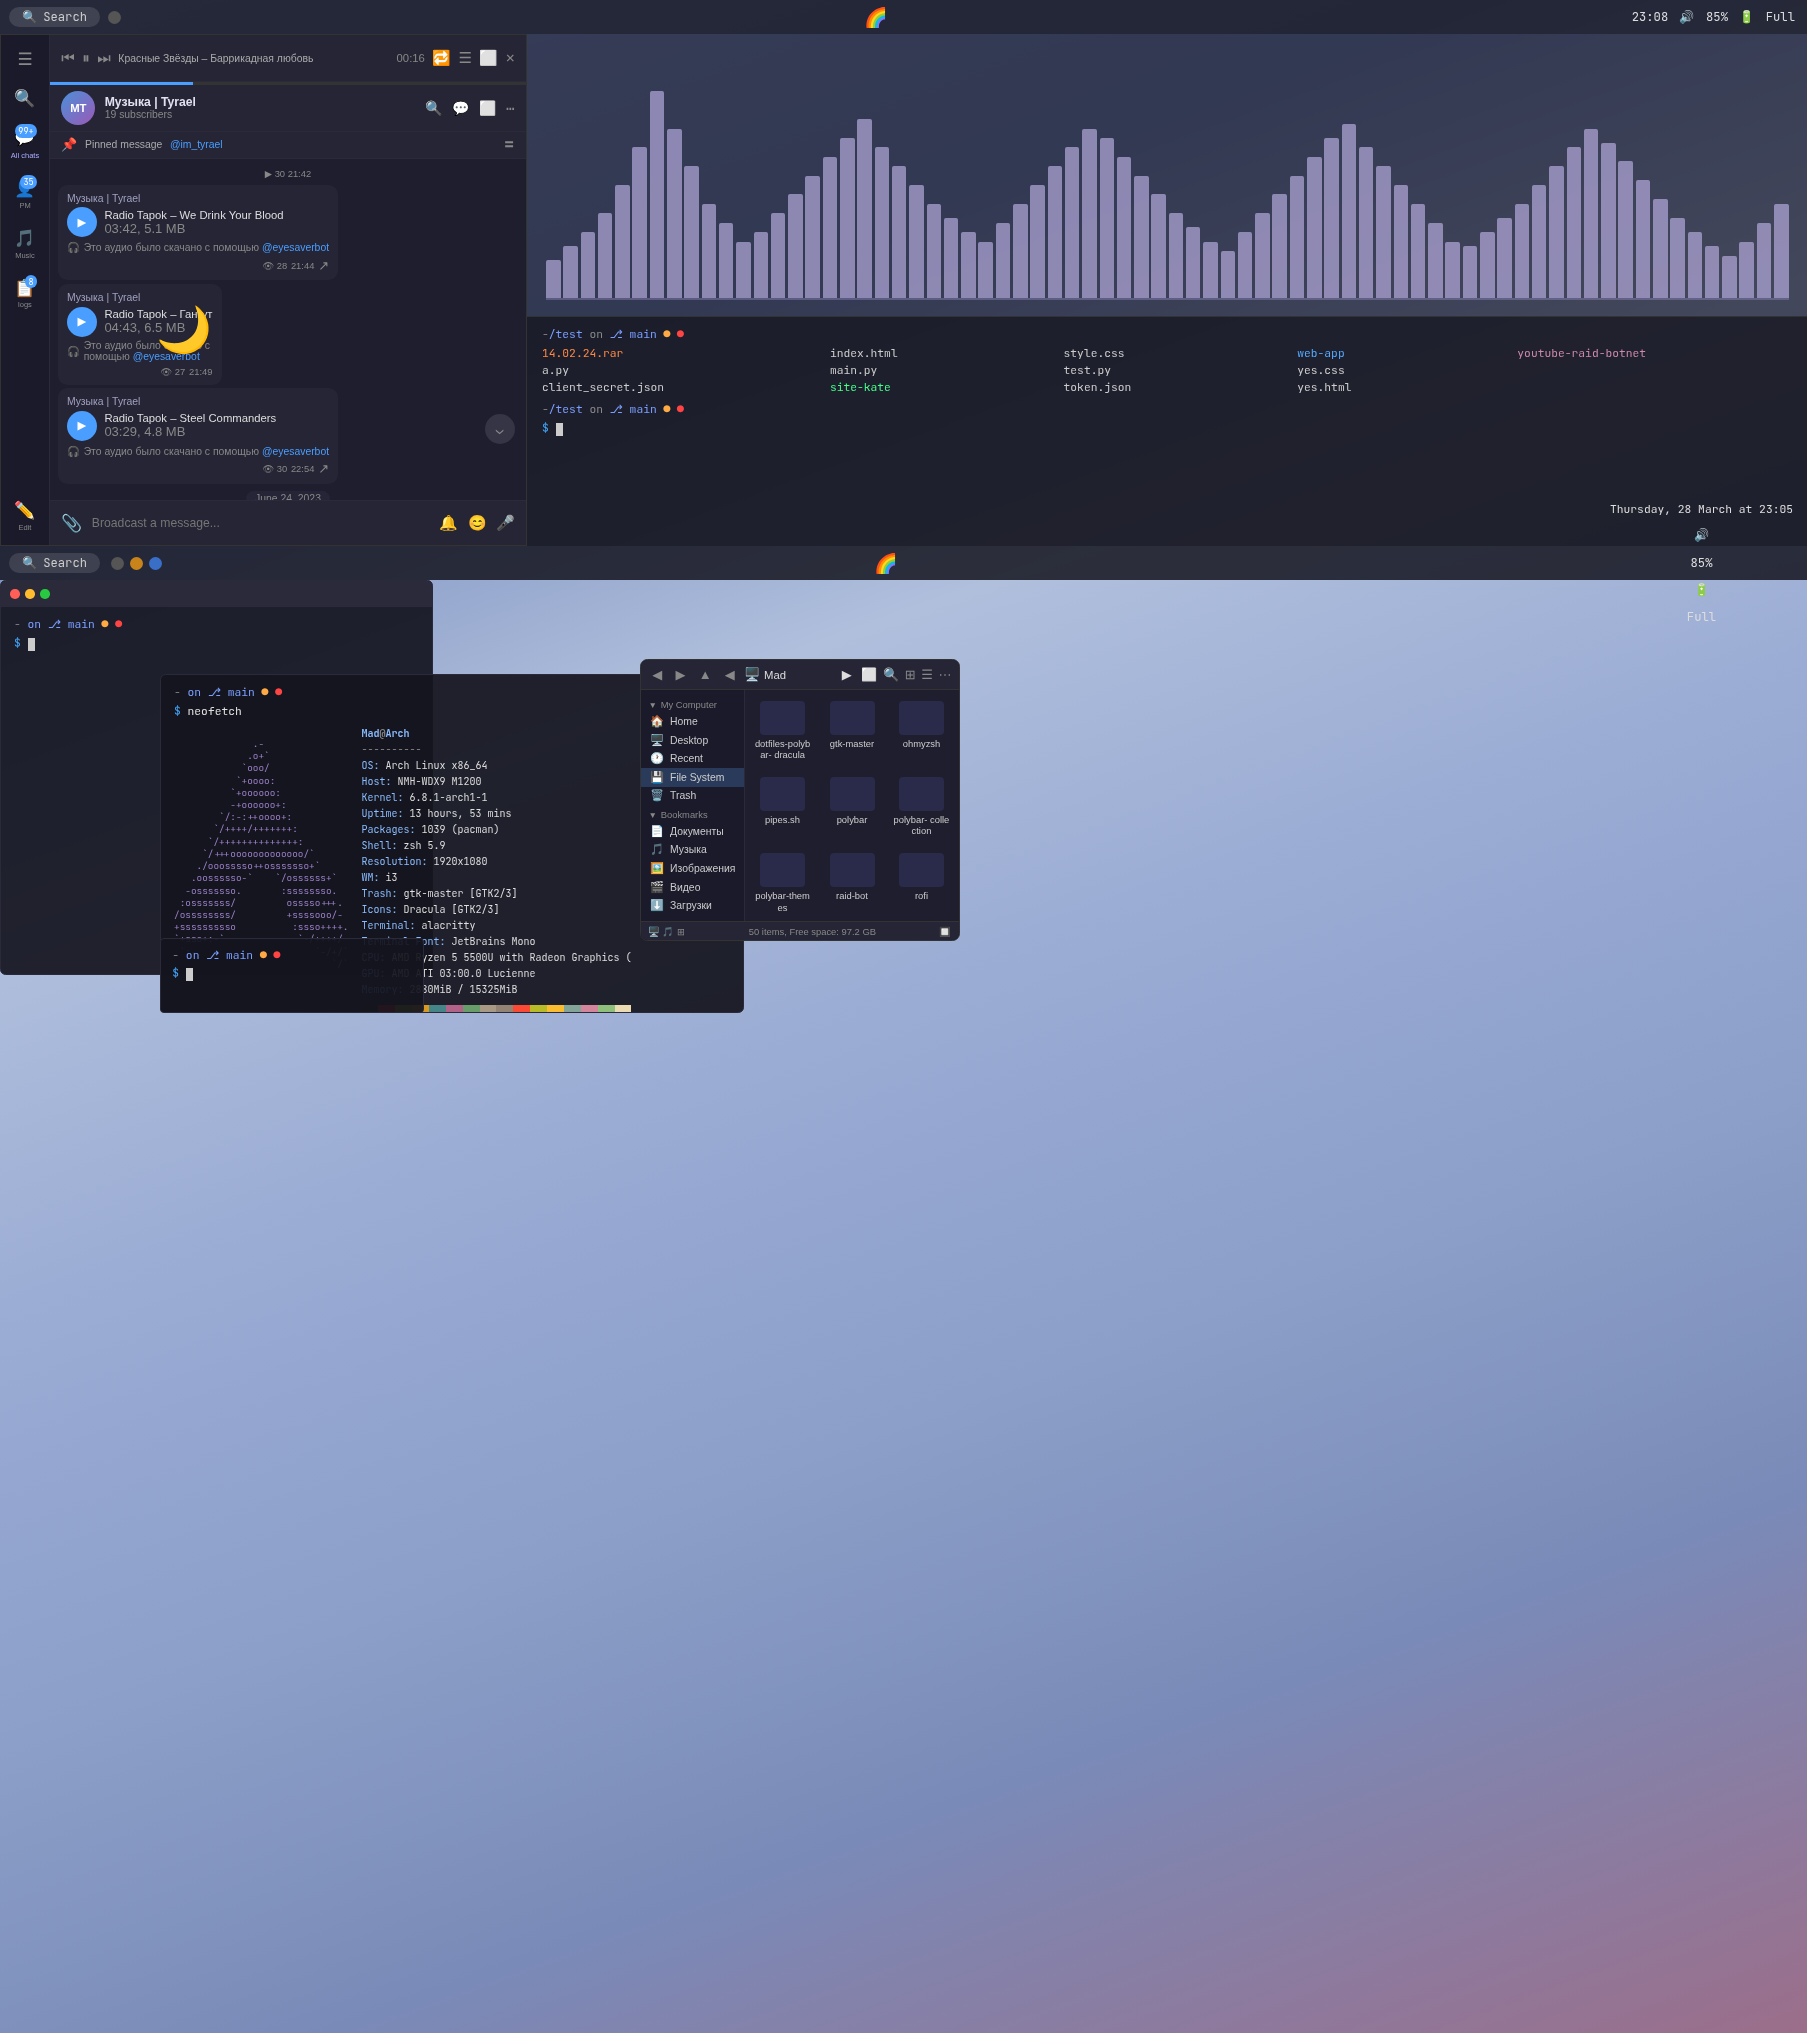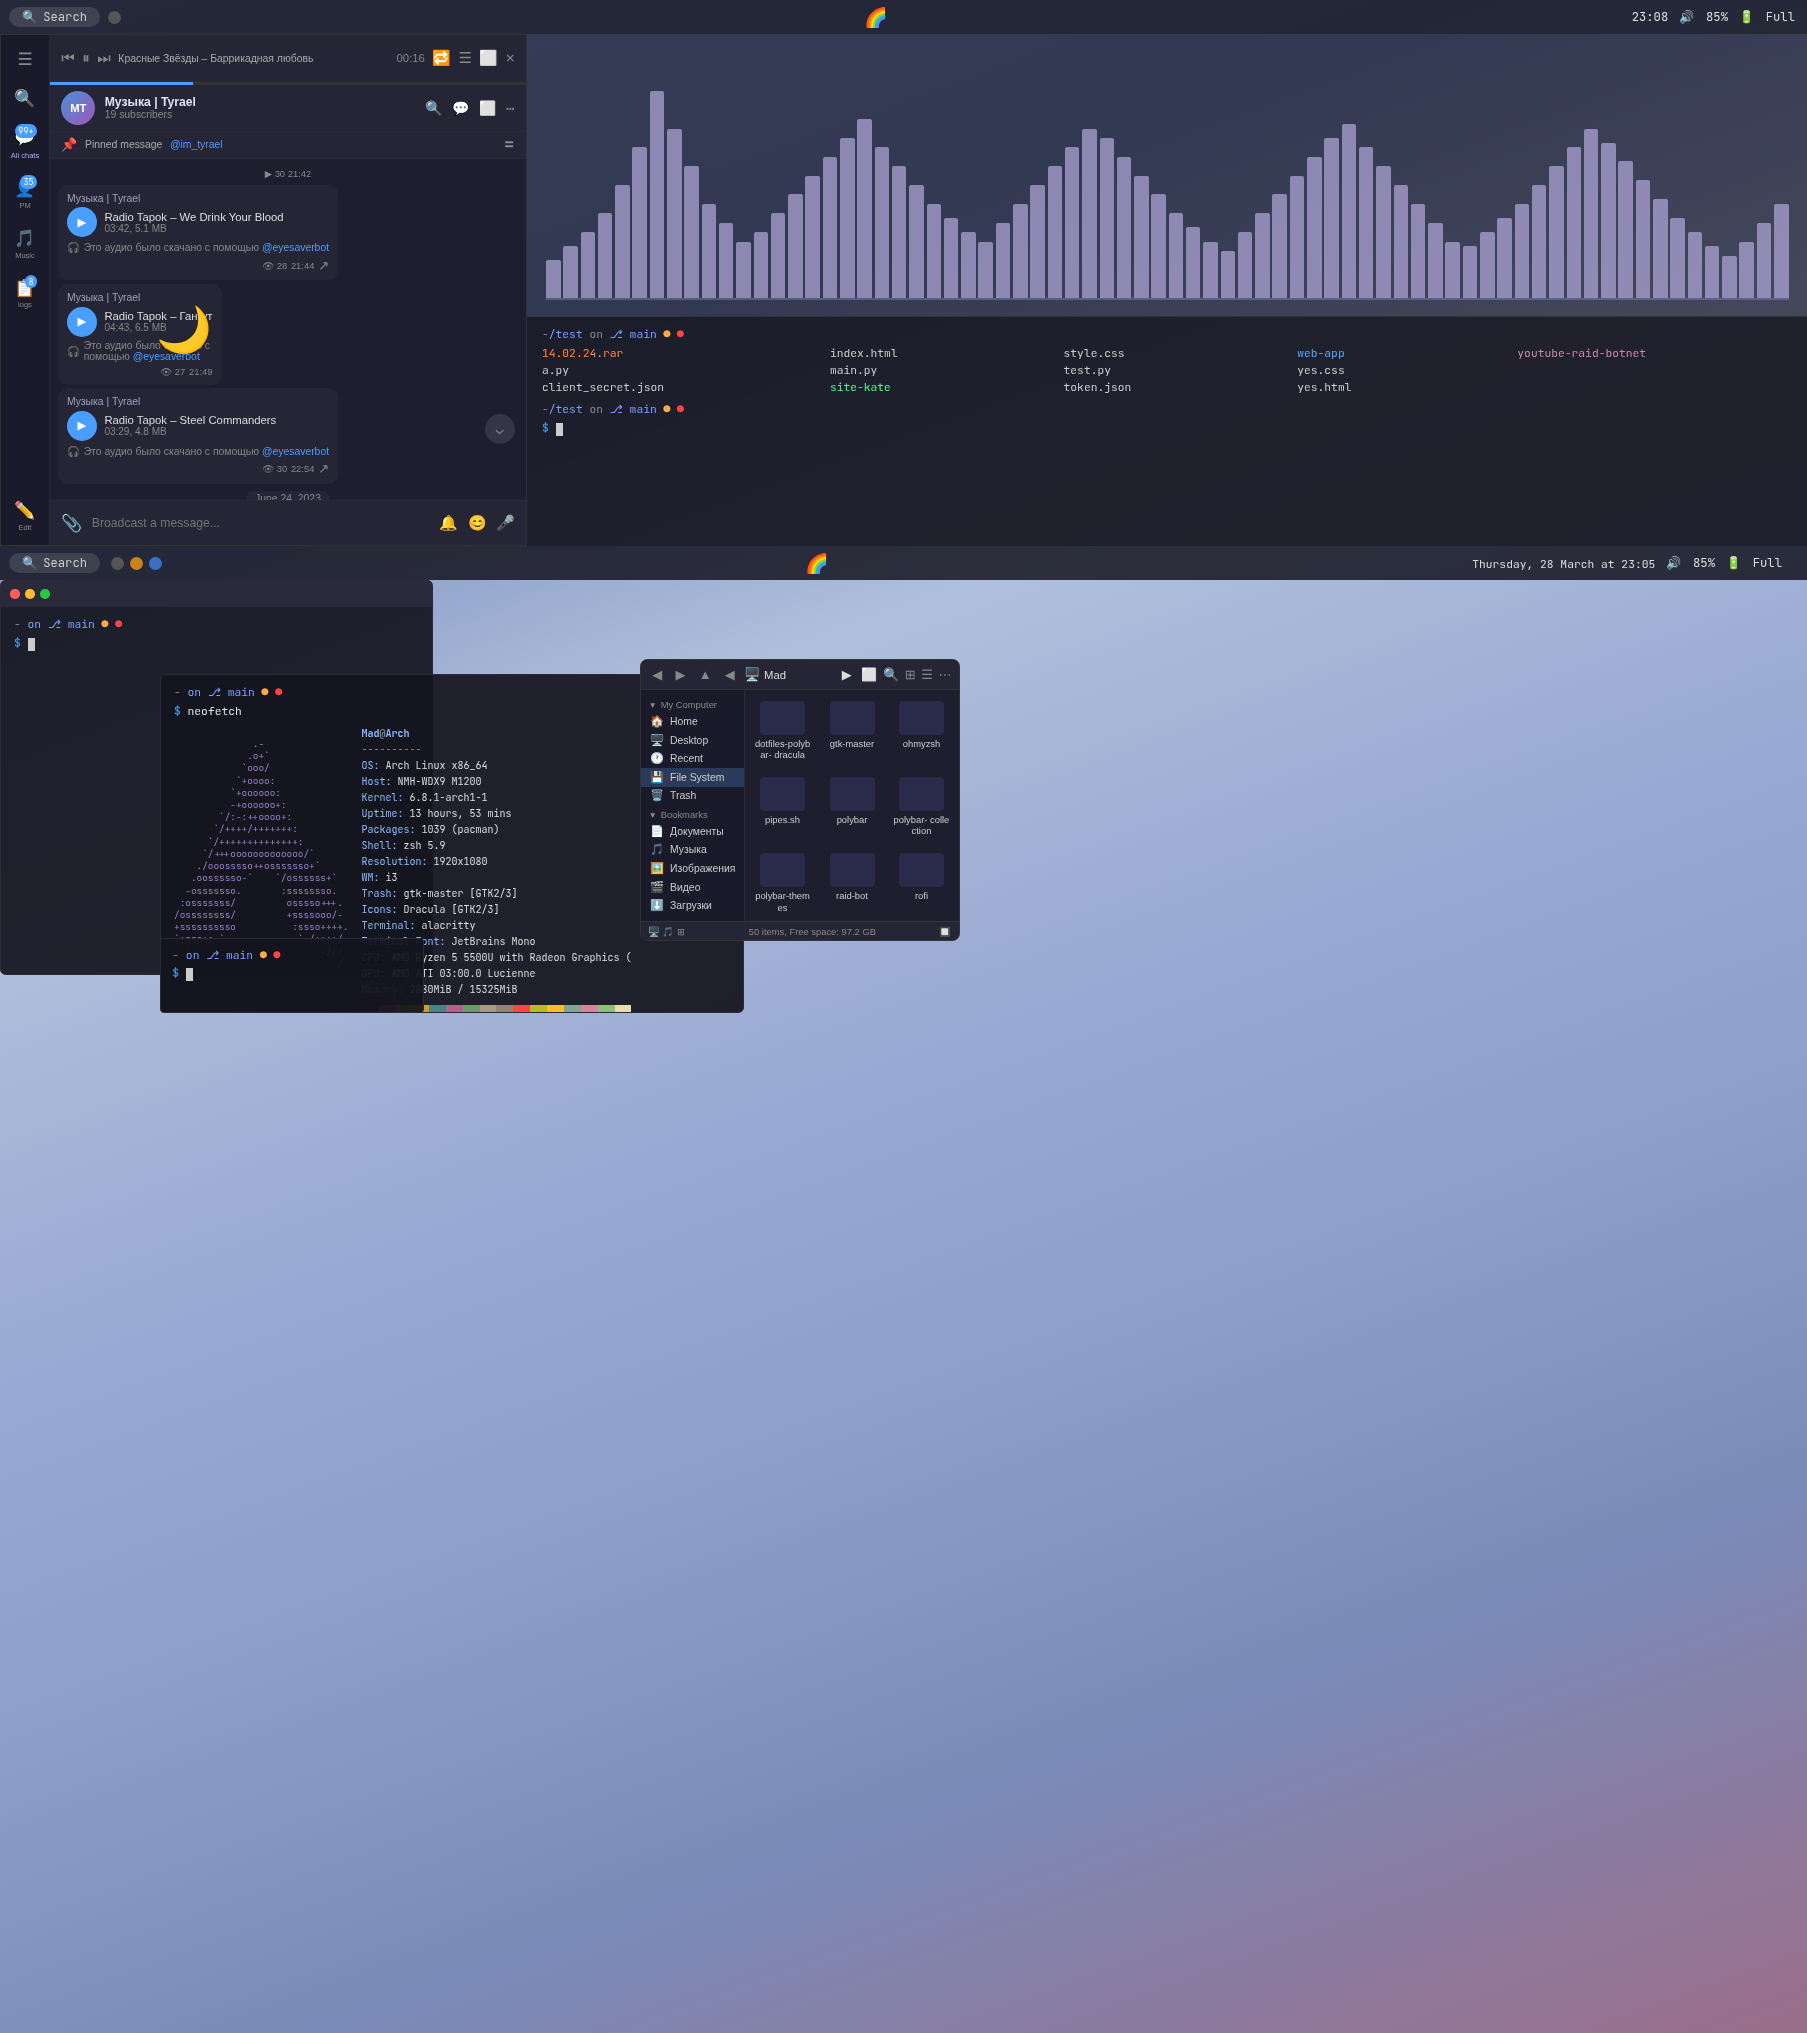--- a/index.html
+++ b/index.html
@@ -245,21 +245,21 @@
       border-radius: 50%;
       background: #4a9eff;
       display: flex;
       align-items: center;
       justify-content: center;
       color: white;
       font-size: 11.3px;
       cursor: pointer;
     }
     .tg-audio-info { color: #ddd; font-size: 11.3px; }
-    .tg-audio-meta { color: #888; font-size: 10px; }
+    .tg-audio-meta { color: #888; font-size: 13px; }
     .tg-msg-note {
       display: flex;
       align-items: center;
       gap: 3.8px;
       color: #888;
       font-size: 10.4px;
     }
     .tg-msg-footer {
       display: flex;
       justify-content: flex-end;
@@ -426,23 +426,24 @@
       border-radius: 50%;
     }
     .dot-gray { background: #555; }
     .dot-orange2 { background: #c8841a; }
     .dot-blue2 { background: #3a6fc8; }
     .bottombar-center { flex: 1; display: flex; justify-content: center; }
     .bottombar-right {
       display: flex;
       align-items: center;
       gap: 11.3px;
-      margin-right: 26px;
+      margin-right: 15px;
       color: #ddd;
       font-size: 12.2px;
+      flex-direction: column;
     }
     .datetime-text { color: #ddd; font-size: 11.3px; }
 
     
     .big-terminal {
       position: absolute;
       top: 580px; left: 0;
       width: 433px;
       height: 395px;
       background: rgba(20,20,30,0.92);

